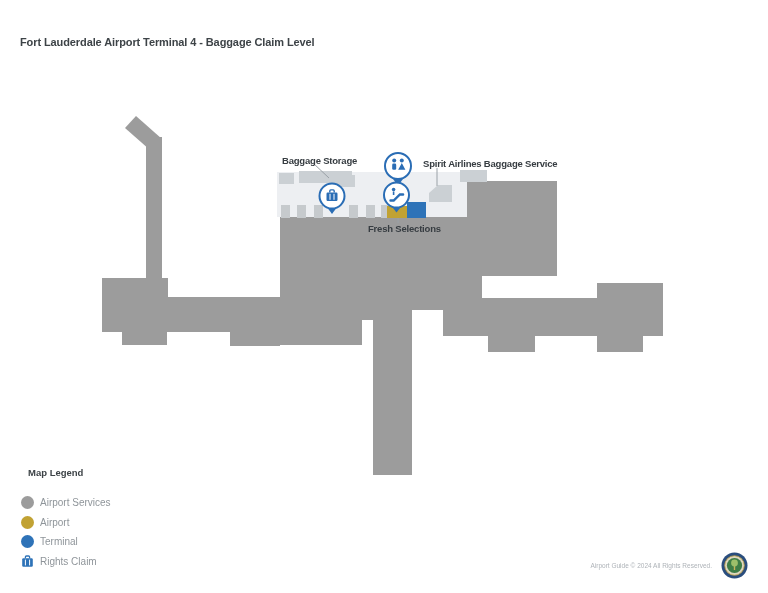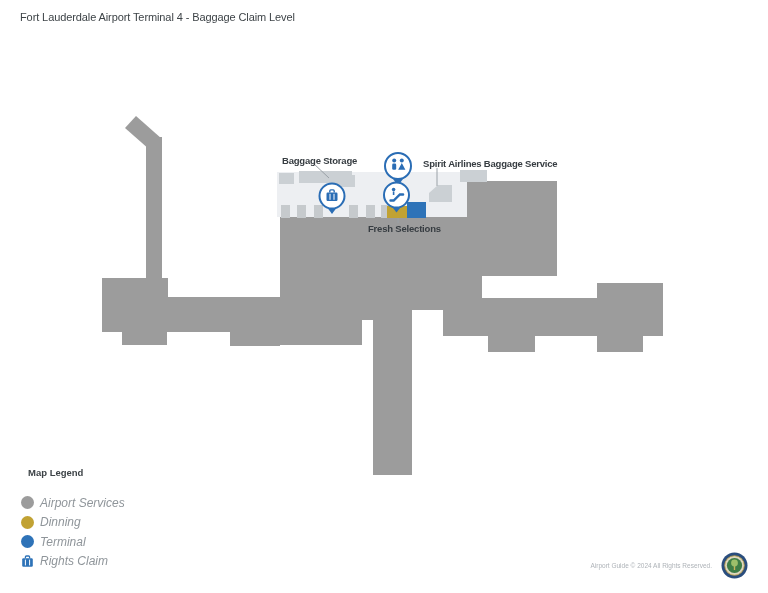--- a/index.html
+++ b/index.html
@@ -1,22 +1,22 @@
 <!DOCTYPE html>
 <html><head>
 <meta charset="utf-8">
 <style>
   html,body{margin:0;padding:0;background:#ffffff;}
   .stage{
     position:relative;width:768px;height:593px;background:#ffffff;overflow:hidden;
     font-family:"Liberation Sans", sans-serif;
   }
   .page-title{
-    position:absolute;left:20px;top:11px;margin:0;
-    font-size:11px;font-weight:400;color:#3d4347;letter-spacing:-0.1px;
+    position:absolute;left:20px;top:36px;margin:0;
+    font-size:11px;font-weight:700;color:#3d4347;letter-spacing:-0.1px;
   }
   svg.map{position:absolute;left:0;top:0;}
   .b{fill:#9c9c9c;}
   .strip{fill:#edeff2;}
   .pillar{fill:#cbd0d4;}
   .tab{fill:#c6cacd;}
   .poi-dining{fill:#c1a233;}
   .poi-restroom{fill:#2e73b8;}
   .leader{stroke:#9aa1a7;stroke-width:1;fill:none;}
   .pin-circle{fill:#ffffff;stroke:#2a6db5;stroke-width:2;}
@@ -25,21 +25,21 @@
   .glyph-stroke{stroke:#2a6db5;fill:none;}
   .map-label{font-size:9.5px;font-weight:700;fill:#363c41;letter-spacing:-0.2px;}
   .legend{position:absolute;left:21px;top:467px;}
   .legend-title{font-size:9.5px;font-weight:700;color:#3d4347;margin:0 0 18px 0;padding-left:7px;}
   .legend-row{display:flex;align-items:center;height:13px;margin-bottom:6.5px;}
   .swatch{width:13px;height:13px;border-radius:50%;margin-right:6px;flex:0 0 auto;}
   .swatch-services{background:#9c9c9c;}
   .swatch-dining{background:#c1a233;}
   .swatch-restrooms{background:#2e73b8;}
   .swatch-icon{width:13px;height:13px;margin-right:6px;flex:0 0 auto;display:flex;align-items:center;justify-content:center;}
-  .legend-label{font-size:12px;color:#8f959a;font-style:italic;}
+  .legend-label{font-size:10px;color:#8f959a;}
   .footer{position:absolute;right:20px;bottom:14px;display:flex;align-items:center;gap:9px;}
   .footer-text{font-size:6.5px;color:#aeb3b8;}
 </style>
 </head>
 <body>
 
 <div class="stage">
 
   <h1 class="page-title">Fort Lauderdale Airport Terminal 4 - Baggage Claim Level</h1>
 
@@ -129,21 +129,21 @@
   <div class="legend">
     <p class="legend-title">Map Legend</p>
 
     <div class="legend-row">
       <span class="swatch swatch-services"></span>
       <span class="legend-label">Airport Services</span>
     </div>
 
     <div class="legend-row">
       <span class="swatch swatch-dining"></span>
-      <span class="legend-label">Dinning</span>
+      <span class="legend-label">Airport</span>
     </div>
 
     <div class="legend-row">
       <span class="swatch swatch-restrooms"></span>
       <span class="legend-label">Terminal</span>
     </div>
 
     <div class="legend-row">
       <span class="swatch-icon">
         <svg width="13" height="13" viewBox="0 0 13 13">

